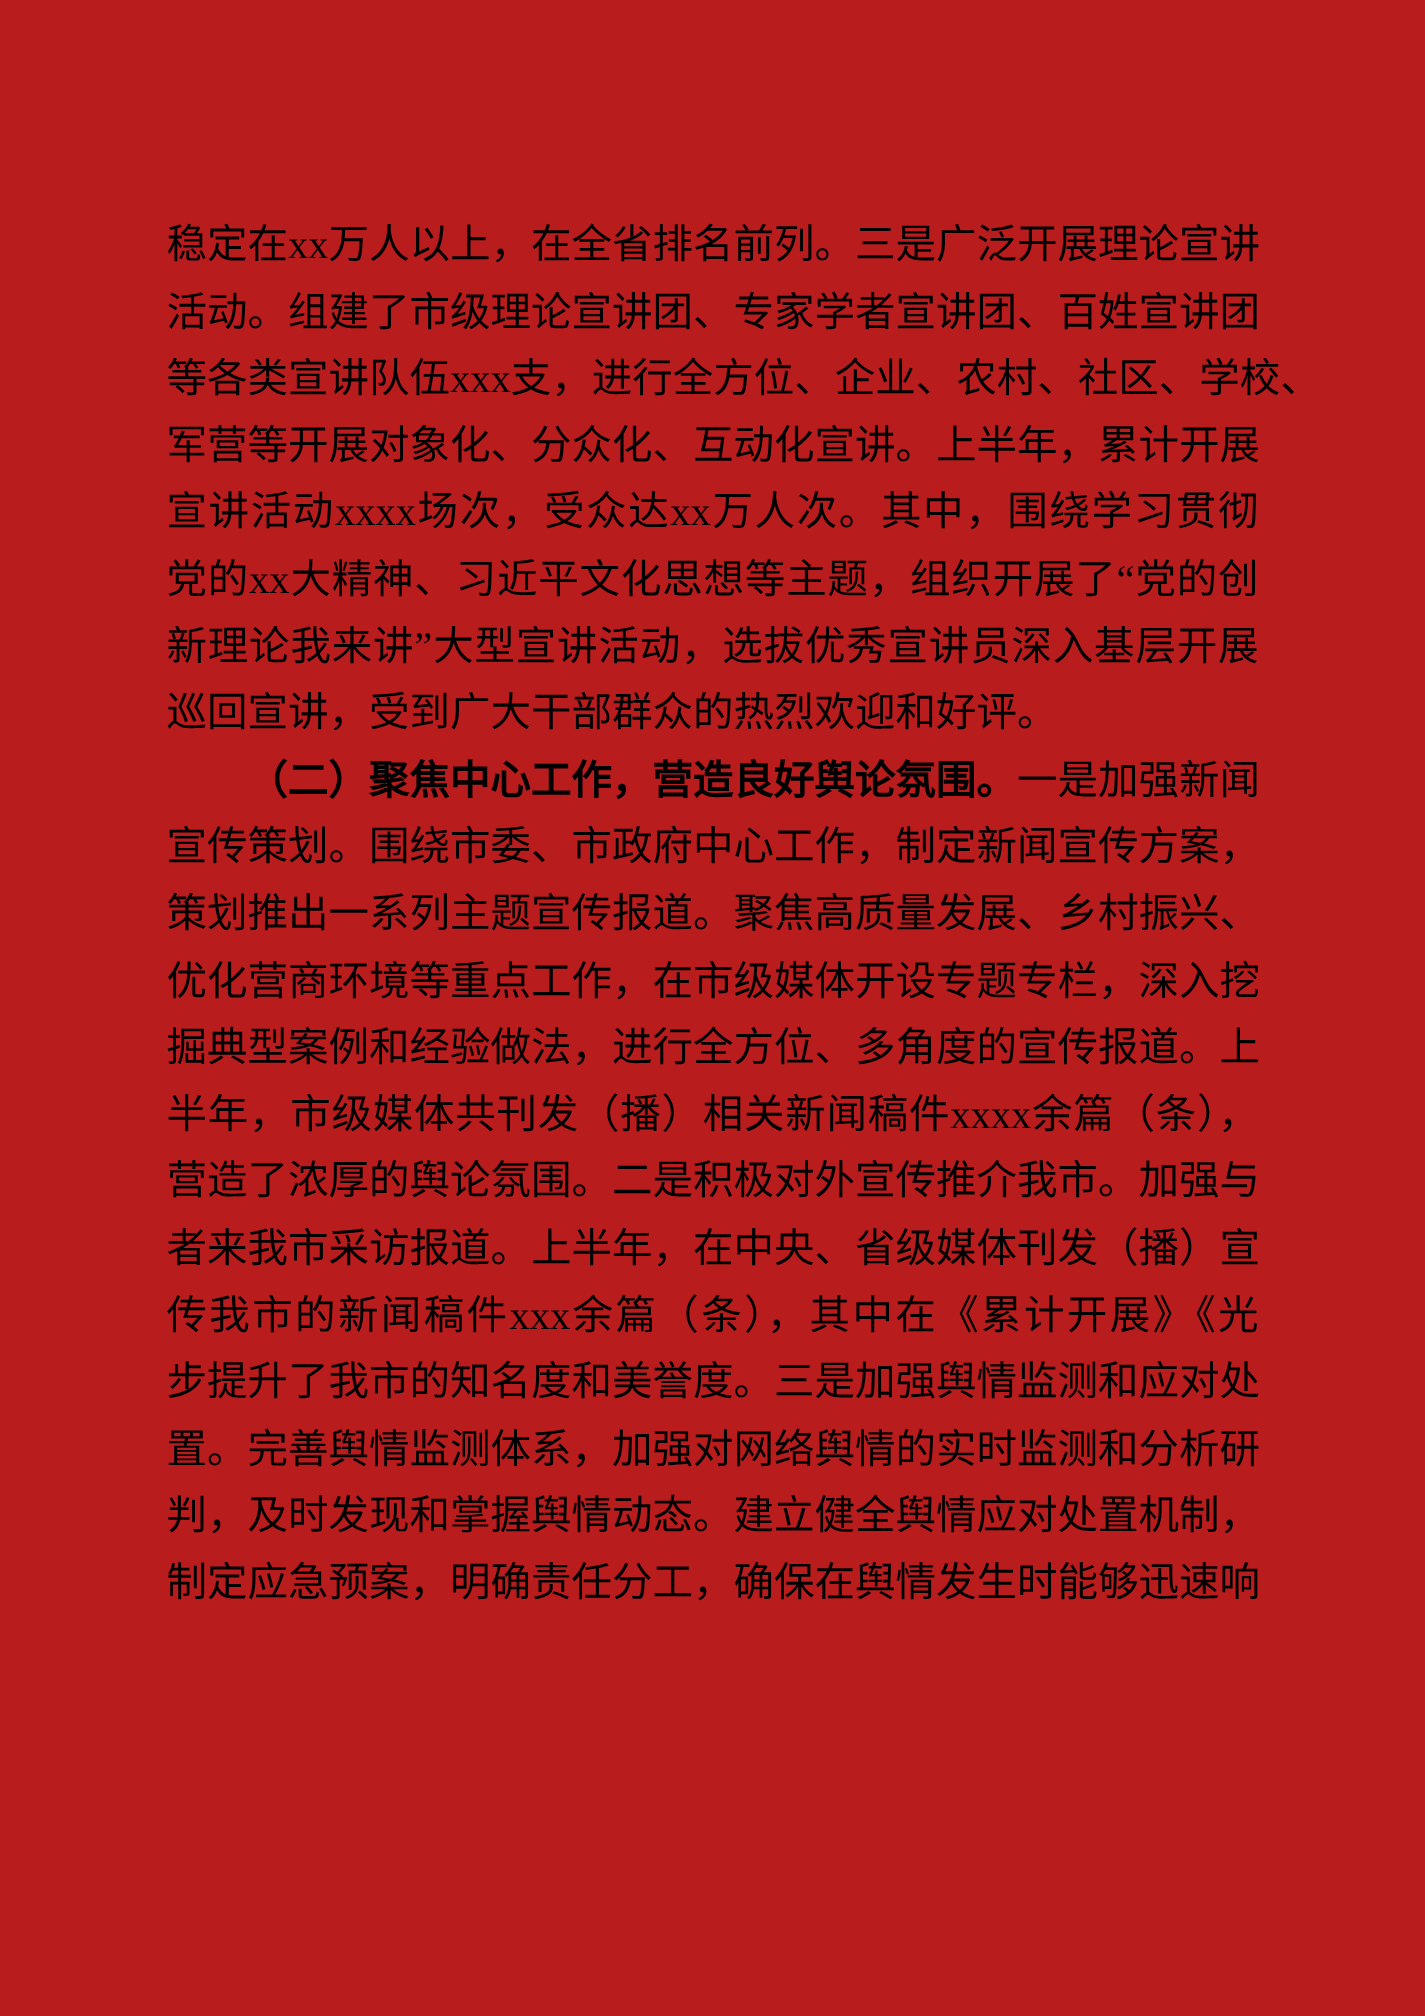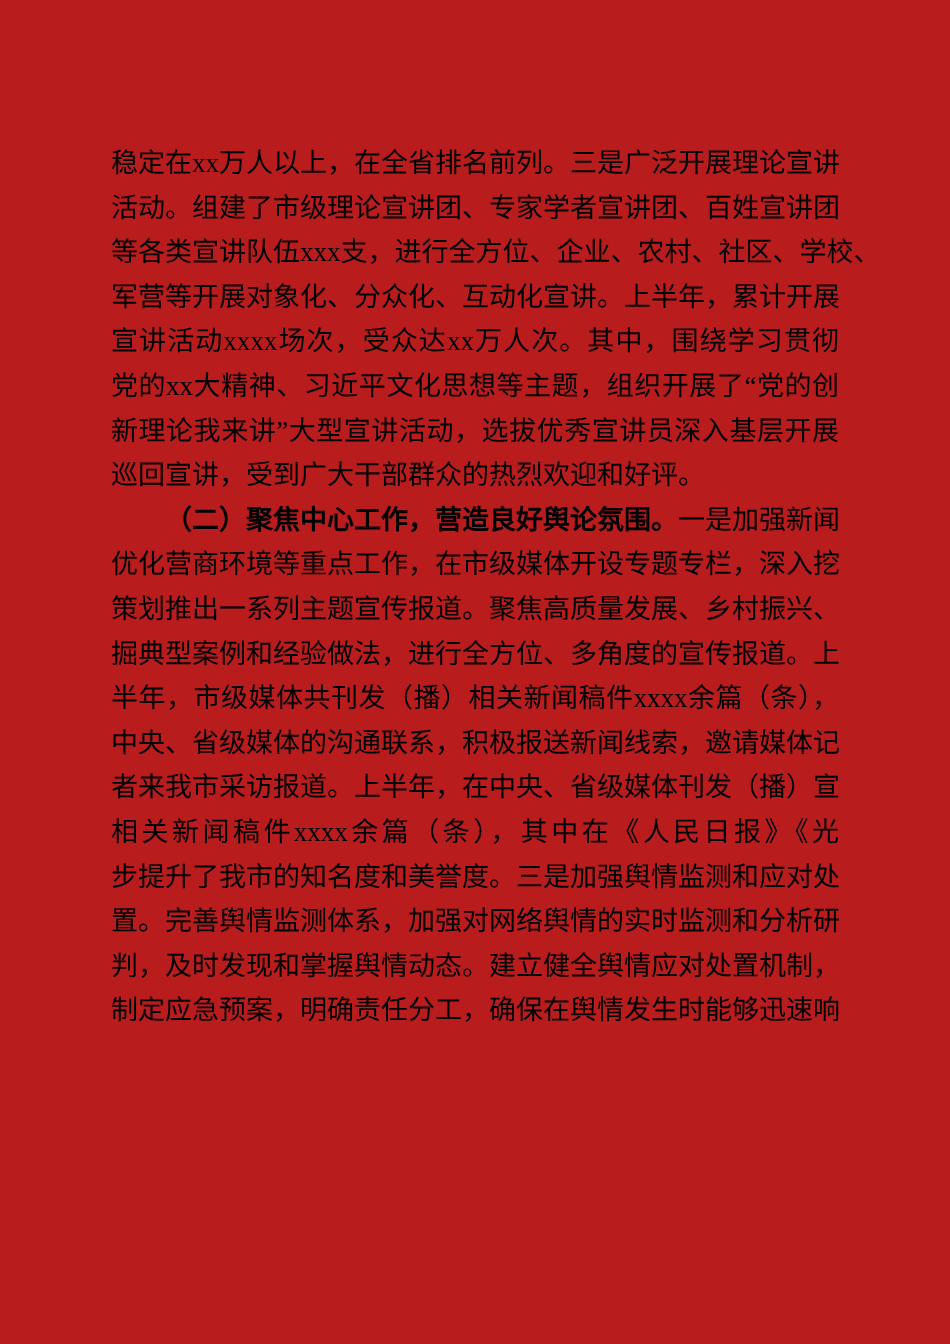--- a/index.html
+++ b/index.html
@@ -53,25 +53,26 @@
     <div class="line">活动。组建了市级理论宣讲团、专家学者宣讲团、百姓宣讲团</div>
     <div class="line">等各类宣讲队伍xxx支，进行全方位、企业、农村、社区、学校、</div>
     <div class="line">军营等开展对象化、分众化、互动化宣讲。上半年，累计开展</div>
     <div class="line">宣讲活动xxxx场次，受众达xx万人次。其中，围绕学习贯彻</div>
     <div class="line">党的xx大精神、习近平文化思想等主题，组织开展了“党的创</div>
     <div class="line">新理论我来讲”大型宣讲活动，选拔优秀宣讲员深入基层开展</div>
     <div class="line para-end">巡回宣讲，受到广大干部群众的热烈欢迎和好评。</div>
     <div class="line indent">
       <span class="bold">（二）聚焦中心工作，营造良好舆论氛围。</span><span>一是加强新闻</span>
     </div>
+    <div class="line">宣传策划。围绕市委、市政府中心工作，制定新闻宣传方案，</div>
+    <div class="line">策划推出一系列主题宣传报道。聚焦高质量发展、乡村振兴、</div>
     <div class="line">优化营商环境等重点工作，在市级媒体开设专题专栏，深入挖</div>
-    <div class="line">策划推出一系列主题宣传报道。聚焦高质量发展、乡村振兴、</div>
     <div class="line">掘典型案例和经验做法，进行全方位、多角度的宣传报道。上</div>
     <div class="line">半年，市级媒体共刊发（播）相关新闻稿件xxxx余篇（条），</div>
-    <div class="line">中央、省级媒体的沟通联系，积极报送新闻线索，邀请媒体记</div>
+    <div class="line">营造了浓厚的舆论氛围。二是积极对外宣传推介我市。加强与</div>
     <div class="line">者来我市采访报道。上半年，在中央、省级媒体刊发（播）宣</div>
-    <div class="line">相关新闻稿件xxxx余篇（条），其中在《人民日报》《光</div>
+    <div class="line">传我市的新闻稿件xxx余篇（条），其中在《累计开展》《光</div>
     <div class="line">步提升了我市的知名度和美誉度。三是加强舆情监测和应对处</div>
     <div class="line">置。完善舆情监测体系，加强对网络舆情的实时监测和分析研</div>
     <div class="line">判，及时发现和掌握舆情动态。建立健全舆情应对处置机制，</div>
     <div class="line">制定应急预案，明确责任分工，确保在舆情发生时能够迅速响</div>
   </div>
 </div>
 
 </body></html>

